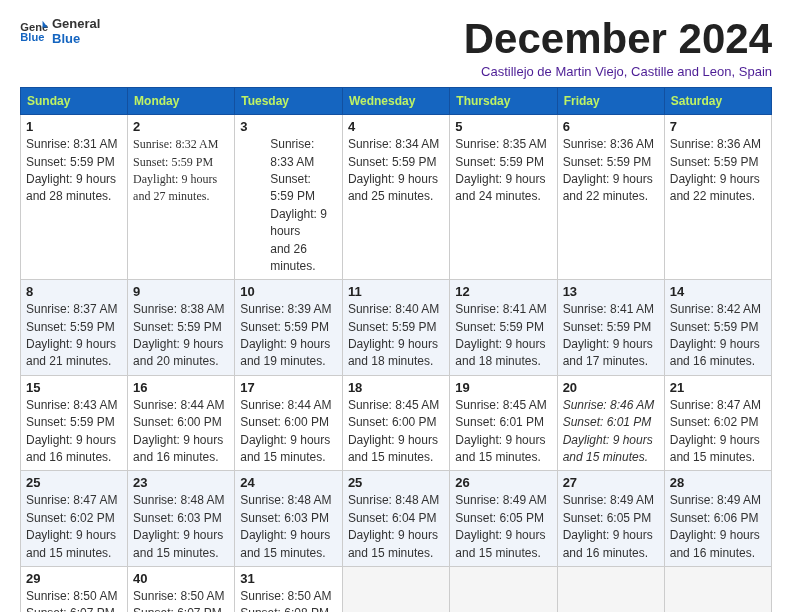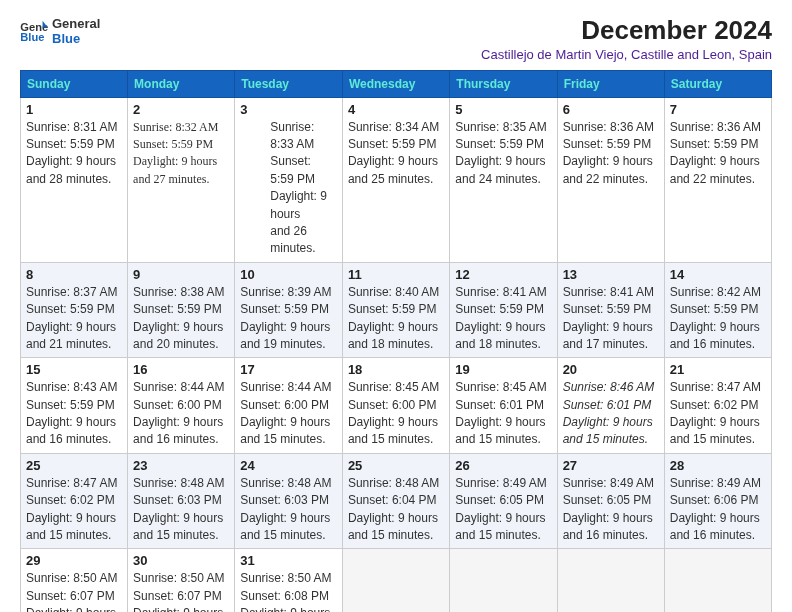--- a/index.html
+++ b/index.html
@@ -22,39 +22,39 @@
       gap: 4px;
     }
     .logo-icon {
       width: 28px;
       height: 24px;
     }
     .title-area {
       text-align: right;
     }
     .month-title {
-      font-size: 26px;
+      font-size: 42px;
       font-weight: bold;
       color: #222;
       line-height: 1.1;
     }
     .subtitle {
       font-size: 13px;
       color: #4c1d95;
       margin-top: 2px;
     }
     .calendar {
       width: 100%;
       border-collapse: collapse;
       margin-top: 8px;
       font-size: 10.5px;
     }
     .calendar th {
       background: #1565c0;
-      color: #5eead4;
+      color: #bef264;
       text-align: left;
       padding: 6px 6px;
       font-size: 12px;
       font-weight: bold;
       border: 1px solid #1250a0;
     }
     .calendar td {
       border: 1px solid #ccc;
       vertical-align: top;
       padding: 4px 5px;
@@ -321,21 +321,21 @@
       </tr>
       <tr>
         <td>
           <span class="day-num">29</span>
           <div class="day-info" style="white-space: pre-line;">Sunrise: 8:50 AM
 Sunset: 6:07 PM
 Daylight: 9 hours
 and 17 minutes.</div>
         </td>
         <td>
-          <span class="day-num">30</span>
+          <span class="day-num">40</span>
           <div class="day-info" style="white-space: pre-line;">Sunrise: 8:50 AM
 Sunset: 6:07 PM
 Daylight: 9 hours
 and 17 minutes.</div>
         </td>
         <td>
           <span class="day-num">31</span>
           <div class="day-info" style="white-space: pre-line;">Sunrise: 8:50 AM
 Sunset: 6:08 PM
 Daylight: 9 hours

